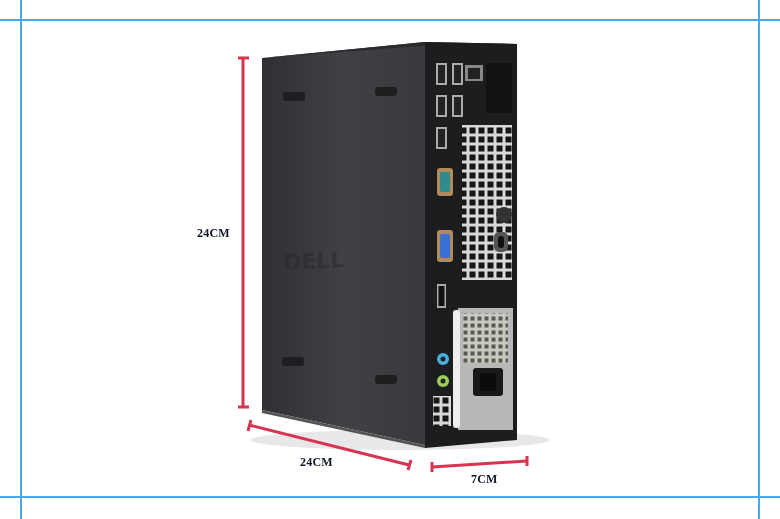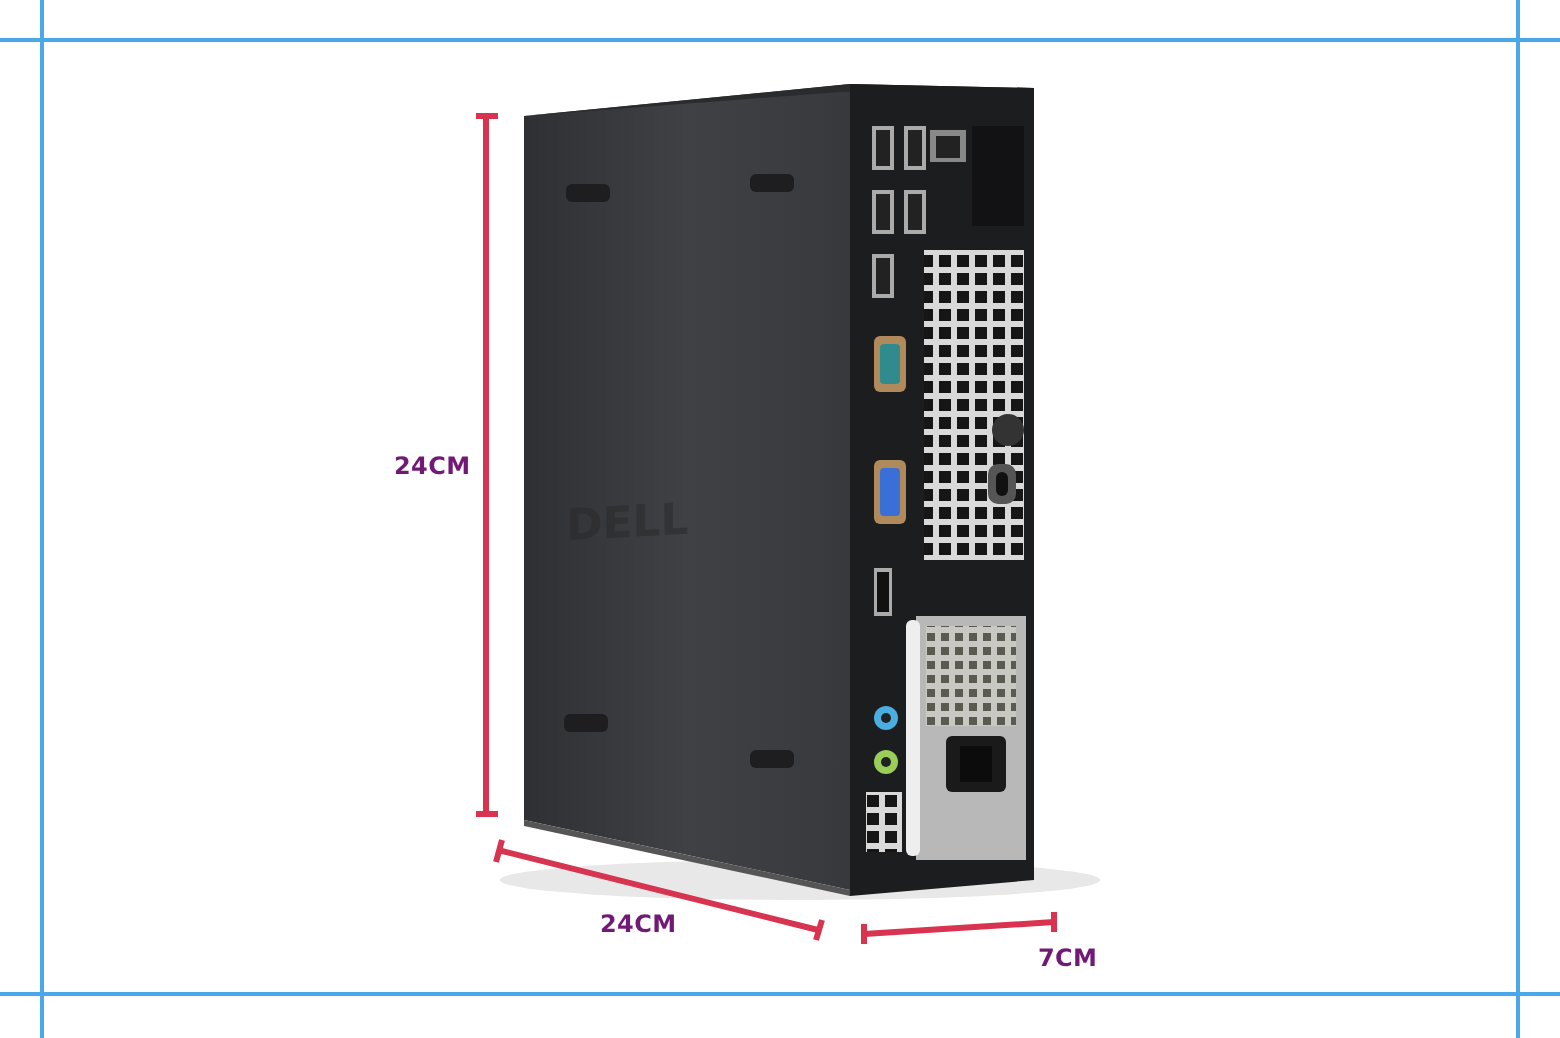--- a/index.html
+++ b/index.html
@@ -1,18 +1,18 @@
 <!DOCTYPE html>
 <html><head>
 <meta charset="utf-8">
 <style>
   html, body { margin: 0; padding: 0; }
   body { width: 780px; height: 519px; background: #ffffff; position: relative; overflow: hidden; font-family: "DejaVu Sans", sans-serif; }
   .frame-line { position: absolute; background: #4aa8ea; }
-  .label { position: absolute; font-weight: bold; font-size: 12px; color: #701a75; letter-spacing: 0.2px; }
+  .label { position: absolute; font-weight: bold; font-size: 12px; color: #0f172a; letter-spacing: 0.2px; font-family: Liberation Serif, serif; }
   svg { position: absolute; left: 0; top: 0; }
 </style>
 </head>
 <body>
 
 <div class="frame-line" style="left:0;top:19px;width:780px;height:2px;"></div>
 <div class="frame-line" style="left:0;top:496px;width:780px;height:2px;"></div>
 <div class="frame-line" style="left:20px;top:0;width:2px;height:519px;"></div>
 <div class="frame-line" style="left:758px;top:0;width:2px;height:519px;"></div>
 
@@ -115,13 +115,13 @@
   </g>
   <g stroke="#d8334f" stroke-width="3" fill="none">
     <line x1="432" y1="467" x2="527" y2="461"></line>
     <line x1="432" y1="462" x2="432" y2="472"></line>
     <line x1="527" y1="456" x2="527" y2="466"></line>
   </g>
 </svg>
 
 <div class="label" style="left:197px;top:226px;">24CM</div>
 <div class="label" style="left:300px;top:455px;">24CM</div>
-<div class="label" style="left:471px;top:472px;margin-left:48px;">7CM</div>
+<div class="label" style="left:471px;top:472px;">7CM</div>
 
 </body></html>

